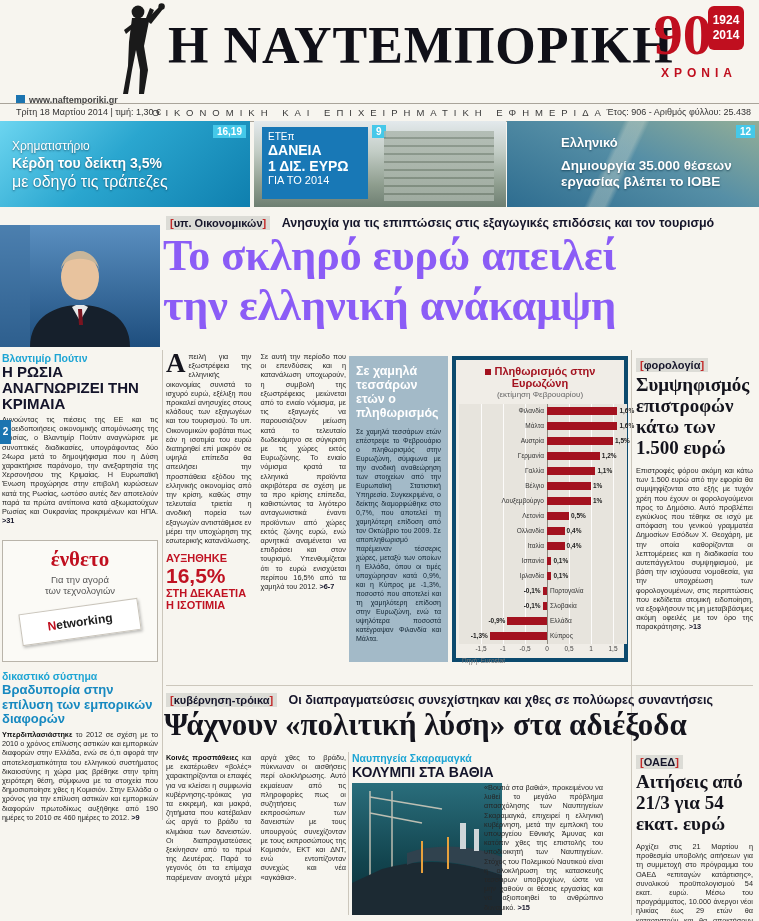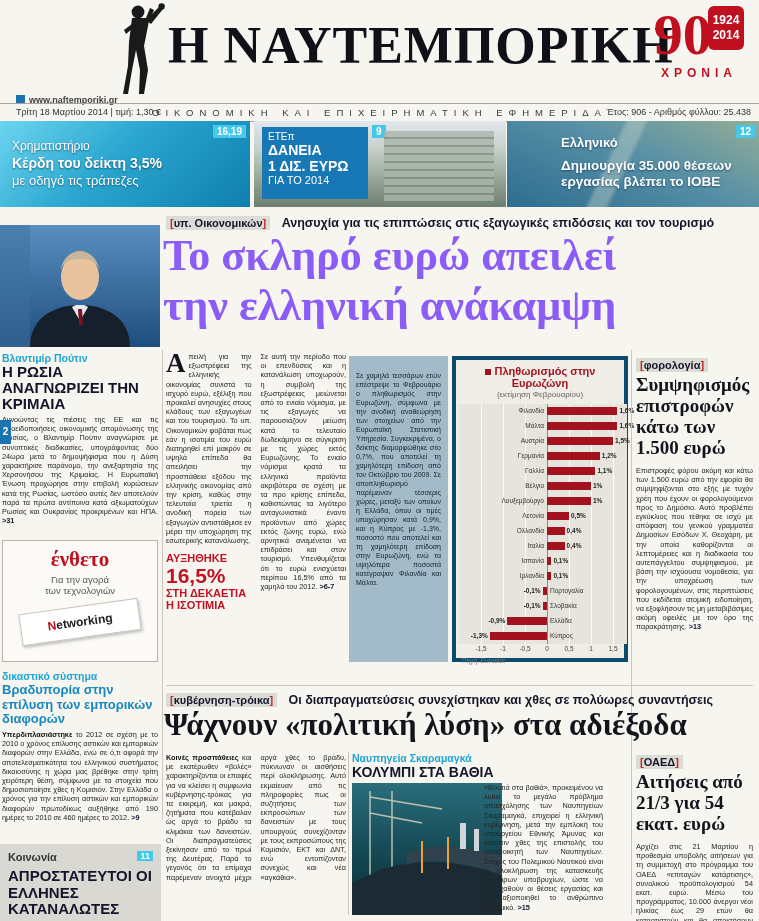--- a/index.html
+++ b/index.html
@@ -20,21 +20,21 @@
   .tagline{position:absolute;left:0;top:3px;width:100%;text-align:center;letter-spacing:6px;font-size:9.5px;color:#3a3a3a;}
 
   
   .teaser{top:121px;height:86px;overflow:hidden;color:#fff;}
   .teaser .tag{position:absolute;top:4px;background:#45c8e9;color:#fff;font-size:10px;font-weight:bold;padding:1px 4px;}
   .t1{left:0;width:220px;background:linear-gradient(135deg,#6cd5f0 0%,#2aa6cf 45%,#0f7fae 100%);padding-left:30px;}
   .t2{left:254px;width:252px;background:linear-gradient(180deg,#e3e9ec 0%,#c3cdc6 35%,#8d9c8d 75%,#6e7f72 100%);}
   .t3{left:507px;width:252px;background:linear-gradient(205deg,#93ae97 0%,#568fa6 45%,#2e6d90 100%);}
   .t1 .sec{font-size:12px;font-weight:normal;}
   .t1 .l1{font-size:14px;font-weight:bold;line-height:20px;}
-  .t1 .l2{font-size:13px;}
+  .t1 .l2{font-size:16px;}
   .teaser .shadowed{text-shadow:0 1px 2px rgba(0,40,60,.6);}
   .etep-box{position:absolute;left:8px;top:6px;width:106px;height:72px;background:#1878b6;color:#fff;padding:4px 6px;box-sizing:border-box;}
   .etep-box .sec{font-size:10px;}
   .etep-box .b{font-size:14px;font-weight:bold;line-height:16px;}
   .etep-box .s{font-size:11px;}
   .t3 .sec{font-size:13px;font-weight:bold;}
   .t3 .l{font-size:13.5px;font-weight:bold;line-height:16px;}
 
   
   .kbox{display:inline-block;background:#dcdcd6;padding:1px 4px;font-size:11px;font-weight:bold;color:#15152a;}
@@ -205,40 +205,34 @@
       <span class="n">N</span><span>etworking</span>
     </div>
   </div>
 
   <div class="abs seclabel" style="left:2px;top:670px;">δικαστικό σύστημα</div>
   <div class="abs subhead-blue" style="left:2px;top:683px;width:152px;">Βραδυπορία στην επίλυση των εμπορικών διαφορών</div>
   <div class="abs tiny" style="left:2px;top:730px;width:156px;">
     <b>Υπερδιπλασιάστηκε</b> <span>το 2012 σε σχέση με το 2010 ο χρόνος επίλυσης αστικών και εμπορικών διαφορών στην Ελλάδα, ενώ σε ό,τι αφορά την αποτελεσματικότητα του ελληνικού συστήματος δικαιοσύνης η χώρα μας βρέθηκε στην τρίτη χειρότερη θέση, σύμφωνα με τα στοιχεία που δημοσιοποίησε χθες η Κομισιόν. Στην Ελλάδα ο χρόνος για την επίλυση αστικών και εμπορικών διαφορών πρωτοδίκως αυξήθηκε από 190 ημέρες το 2010 σε 460 ημέρες το 2012.</span> <span class="more">&gt;9</span>
   </div>
 
-  <div class="abs society-box" style="left:0;top:844px;width:161px;height:77px;">
-    <div class="row">
-      <span>Κοινωνία</span>
-      <span class="tag">11</span>
-    </div>
-    <h3>ΑΠΡΟΣΤΑΤΕΥΤΟΙ ΟΙ ΕΛΛΗΝΕΣ ΚΑΤΑΝΑΛΩΤΕΣ</h3>
-  </div>
 
   <div class="abs tiny two-col" style="left:166px;top:352px;width:180px;height:334px;">
     <p class="dropcap" style="margin:0;">Απειλή για την εξωστρέφεια της ελληνικής οικονομίας συνιστά το ισχυρό ευρώ, εξέλιξη που προκαλεί ανησυχίες στους κλάδους των εξαγωγέων και του τουρισμού. Το υπ. Οικονομικών φοβάται πως εάν η ισοτιμία του ευρώ διατηρηθεί επί μακρόν σε υψηλά επίπεδα θα απειλήσει την προσπάθεια εξόδου της ελληνικής οικονομίας από την κρίση, καθώς στην τελευταία τριετία η ανοδική πορεία των εξαγωγών αντιστάθμισε εν μέρει την υποχώρηση της εσωτερικής κατανάλωσης.</p>
     <div class="callout">
       <div class="c1">ΑΥΞΗΘΗΚΕ</div>
       <div class="big">16,5%</div>
       <div class="c1">ΣΤΗ ΔΕΚΑΕΤΙΑ</div>
       <div class="c1">Η ΙΣΟΤΙΜΙΑ</div>
     </div>
     <p style="margin:0;"><span>Σε αυτή την περίοδο που οι επενδύσεις και η κατανάλωση υποχωρούν, η συμβολή της εξωστρέφειας μειώνεται από το ενιαίο νόμισμα, με τις εξαγωγές να παρουσιάζουν μείωση κατά το τελευταίο δωδεκάμηνο σε σύγκριση με τις χώρες εκτός Ευρωζώνης. Το ενιαίο νόμισμα κρατά τα ελληνικά προϊόντα ακριβότερα σε σχέση με τα προ κρίσης επίπεδα, καθιστώντας τα λιγότερο ανταγωνιστικά έναντι προϊόντων από χώρες εκτός ζώνης ευρώ, ενώ αρνητικά αναμένεται να επιδράσει και στον τουρισμό. Υπενθυμίζεται ότι το ευρώ ενισχύεται περίπου 16,5% από τα χαμηλά του 2012.</span> <span class="more">&gt;6-7</span></p>
   </div>
 
   <div class="abs inflation-box" style="left:349px;top:356px;width:99px;height:306px;">
+    <h4>Σε χαμηλά τεσσάρων ετών ο πληθωρισμός</h4>
     <p>Σε χαμηλά τεσσάρων ετών επέστρεψε το Φεβρουάριο ο πληθωρισμός στην Ευρωζώνη, σύμφωνα με την ανοδική αναθεώρηση των στοιχείων από την Ευρωπαϊκή Στατιστική Υπηρεσία. Συγκεκριμένα, ο δείκτης διαμορφώθηκε στο 0,7%, που αποτελεί τη χαμηλότερη επίδοση από τον Οκτώβριο του 2009. Σε αποπληθωρισμό παρέμειναν τέσσερις χώρες, μεταξύ των οποίων η Ελλάδα, όπου οι τιμές υποχώρησαν κατά 0,9%, και η Κύπρος με -1,3%, ποσοστό που αποτελεί και τη χαμηλότερη επίδοση στην Ευρωζώνη, ενώ τα υψηλότερα ποσοστά κατέγραψαν Φιλανδία και Μάλτα.</p>
   </div>
 
   <div class="abs chart-panel" style="left:452px;top:356px;width:176px;height:306px;">
     <div class="chart-title"><span class="sq"></span><span>Πληθωρισμός στην Ευρωζώνη</span></div>
     <div class="chart-subtitle">(εκτίμηση Φεβρουαρίου)</div>
     <div class="chart-plot" id="chart-plot">
         <div class="gridline" style="left: 22px;"></div>
         <div class="gridline" style="left: 44px;"></div>
         <div class="gridline" style="left: 66px;"></div>

